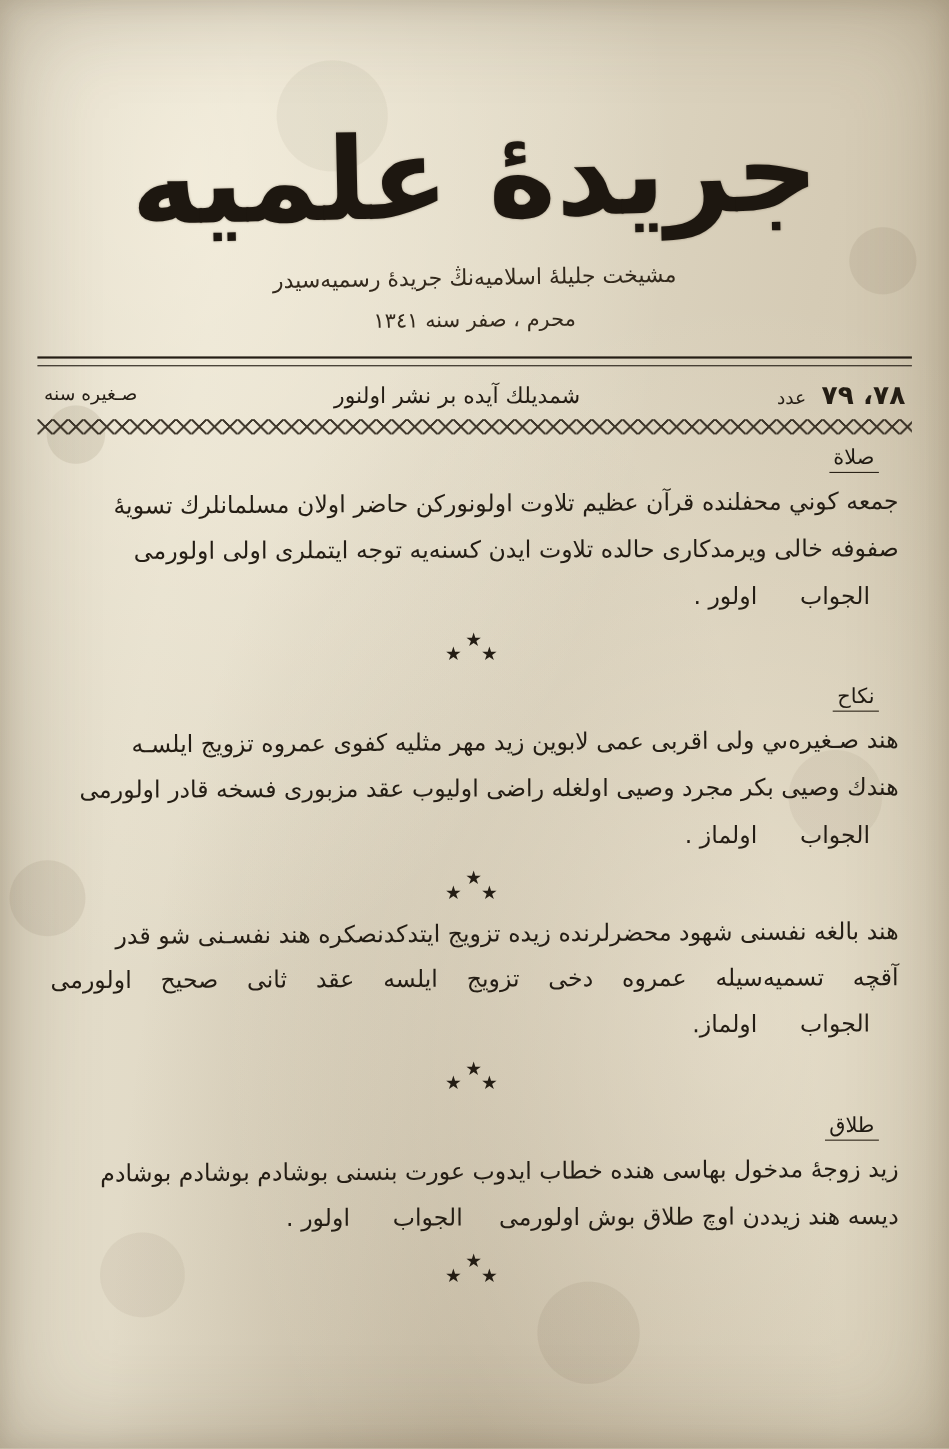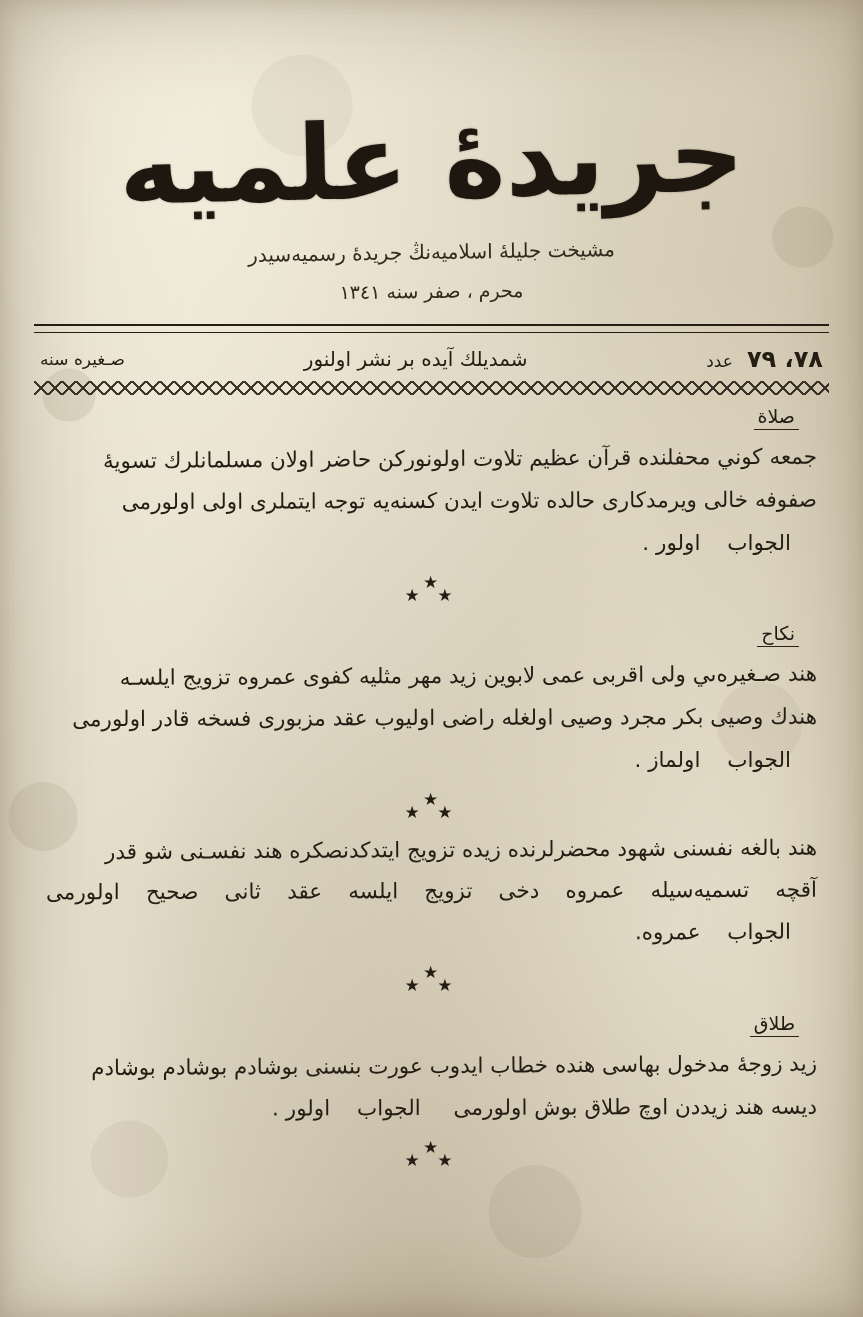--- a/index.html
+++ b/index.html
@@ -149,21 +149,21 @@
   }
   .entry-lines .line { display: block; }
   .entry-lines .line.tilt1 { transform: rotate(-0.35deg); }
   .entry-lines .line.tilt2 { transform: rotate(-0.2deg); }
 
   .answer {
     display: inline-block;
     margin-right: 26px;
     letter-spacing: 1px;
   }
-  .answer .verdict { margin-right: 20px; }
+  .answer .verdict { margin-right: 32px; }
 
   .divider-stars {
     text-align: center;
     margin: 10px 0 4px 0;
     color: #241d14;
     font-size: 17px;
     line-height: 1;
     height: 34px;
   }
   .divider-stars .top { display: block; letter-spacing: 2px; margin-bottom: -4px; }
@@ -227,21 +227,21 @@
       <span class="bottom">★ ★</span>
     </div>
 
     <div class="entry">
       <div class="entry-lines">
         <span class="line tilt1">هند بالغه نفسنى شهود محضرلرنده زيده تزويج ايتدكدنصكره هند نفسـنى شو قدر</span>
         <span class="line tilt2">
           <span>آقچه تسميه‌سيله عمروه دخى تزويج ايلسه عقد ثانى صحيح اولورمى</span>
           <span class="answer">
             <span>الجواب</span>
-            <span class="verdict">عمروه.</span>
+            <span class="verdict">اولماز.</span>
           </span>
         </span>
       </div>
     </div>
     <div class="divider-stars">
       <span class="top">★</span>
       <span class="bottom">★ ★</span>
     </div>
 
     <div class="entry">

